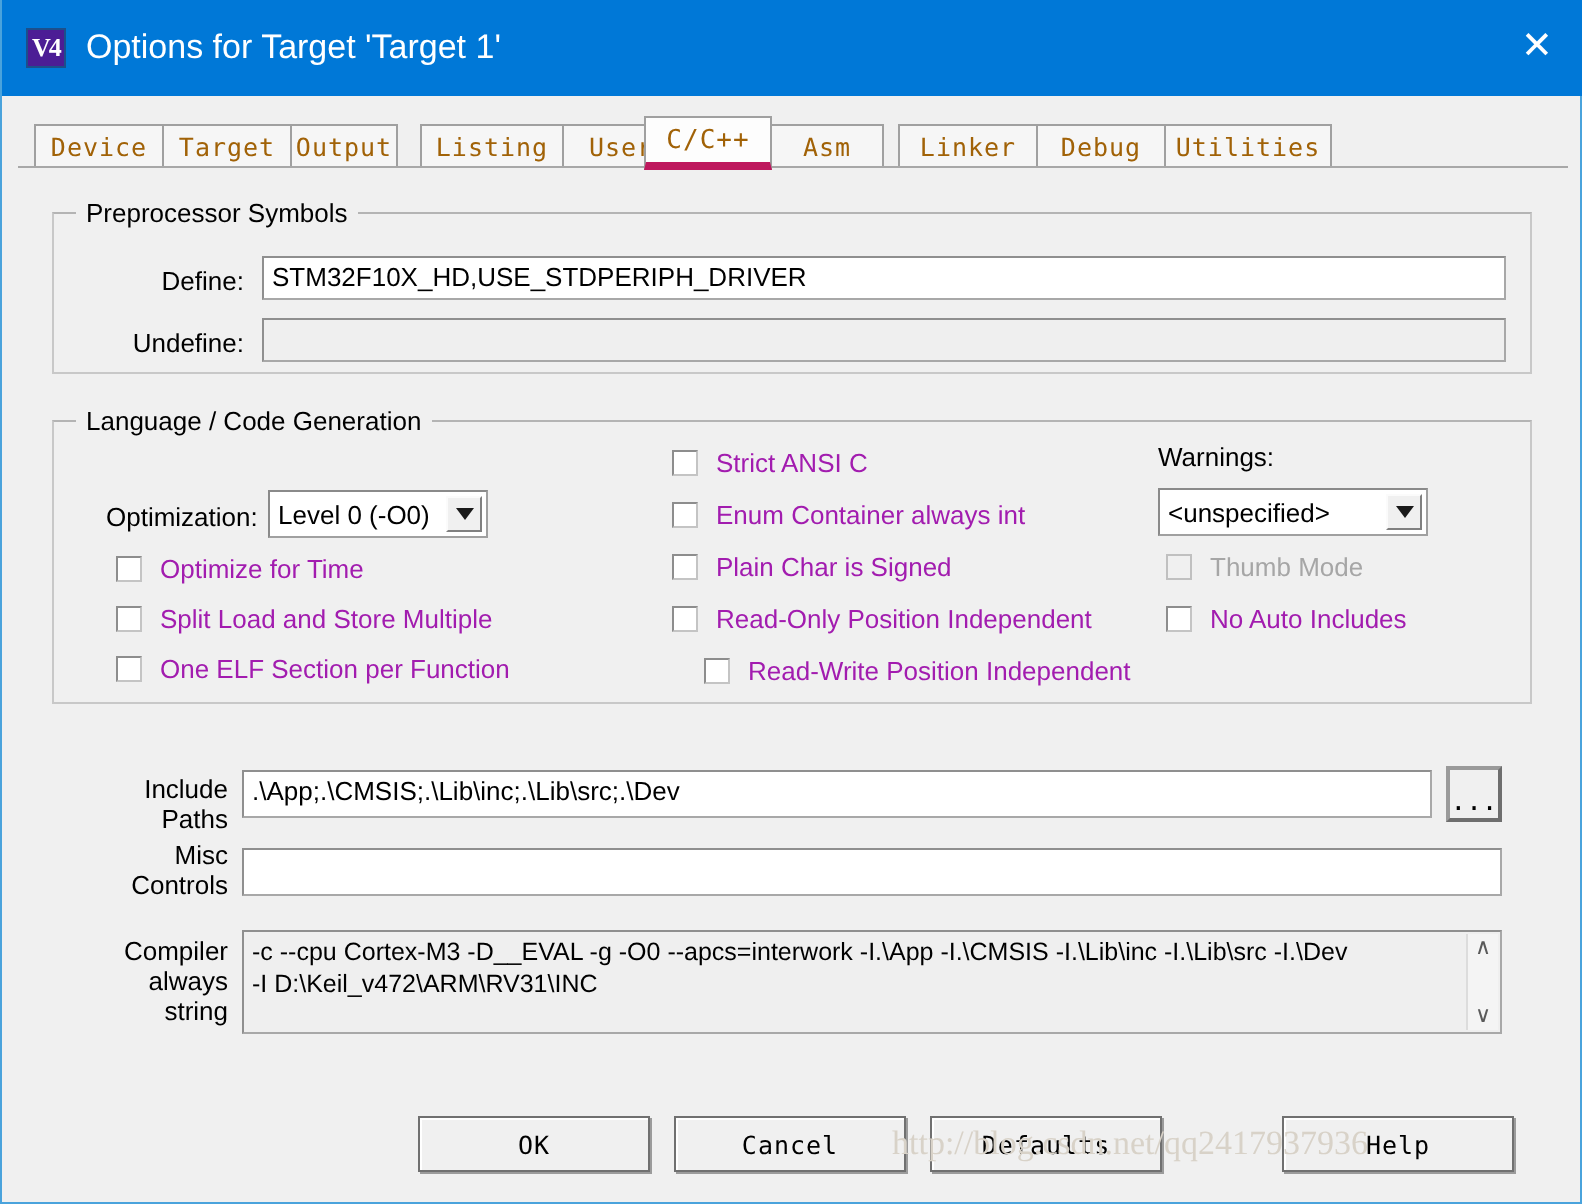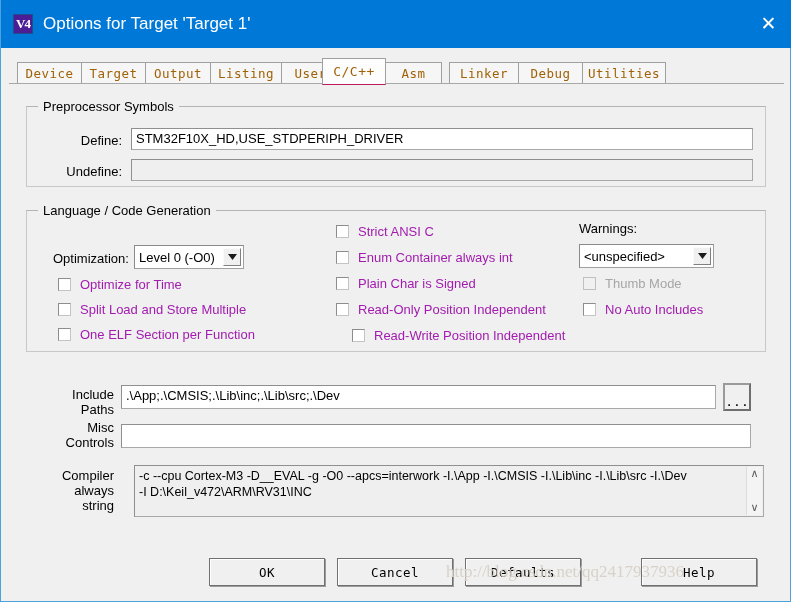--- a/index.html
+++ b/index.html
@@ -71,21 +71,21 @@
     font-size: 12.5px;
     color: #a16207;
     display: flex; align-items: center; justify-content: center;
     white-space: nowrap;
     cursor: pointer;
     letter-spacing: 0.5px;
   }
   .tab.active {
     top: 0px; height: 27px;
     background: #fdfdfd;
-    border-bottom: 1px solid #be185d;
+    border-bottom: 4px solid #be185d;
     z-index: 5;
     font-size: 13px;
   }
   #tabline {
     position: absolute; left: 8px; top: 83px;
     width: 775px; height: 1px; background: #a8a8a8;
   }
 
   
   #content {
@@ -251,21 +251,21 @@
     <div id="app-icon">
       <div class="glyph">V4</div>
     </div>
     <div id="title-text">Options for Target 'Target 1'</div>
     <div id="close-btn">✕</div>
   </div>
 
   <div id="tabstrip">
     <div class="tab" style="left:8px;   width:65px;">Device</div>
     <div class="tab" style="left:72px;  width:65px;">Target</div>
-    <div class="tab" style="left:136px; width:66px;">Output</div>
+    <div class="tab" style="left:136px; width:54px;">Output</div>
     <div class="tab" style="left:201px; width:72px;">Listing</div>
     <div class="tab" style="left:272px; width:59px;">User</div>
     <div class="tab active" style="left:313px; width:64px;">C/C++</div>
     <div class="tab" style="left:376px; width:57px;">Asm</div>
     <div class="tab" style="left:440px; width:70px;">Linker</div>
     <div class="tab" style="left:509px; width:65px;">Debug</div>
     <div class="tab" style="left:573px; width:84px;">Utilities</div>
   </div>
   <div id="tabline"></div>
 
@@ -359,21 +359,21 @@
       <div>Misc</div>
       <div>Controls</div>
     </div>
     <div class="textbox" style="left:112px; top:340px; width:630px; height:24px;"></div>
 
     <div class="lbl right" style="left:20px; top:384px; width:85px; line-height:15px;">
       <div>Compiler</div>
       <div>always</div>
       <div>string</div>
     </div>
-    <div class="multiline" style="left:125px; top:381px; width:630px; height:52px;">
+    <div class="multiline" style="left:112px; top:381px; width:630px; height:52px;">
       <div class="row">-c --cpu Cortex-M3 -D__EVAL -g -O0 --apcs=interwork -I.\App -I.\CMSIS -I.\Lib\inc -I.\Lib\src -I.\Dev</div>
       <div class="row">-I D:\Keil_v472\ARM\RV31\INC</div>
       <div class="scrollcol">
         <div class="arrow">∧</div>
         <div class="arrow">∨</div>
       </div>
     </div>
 
   </div>
 

